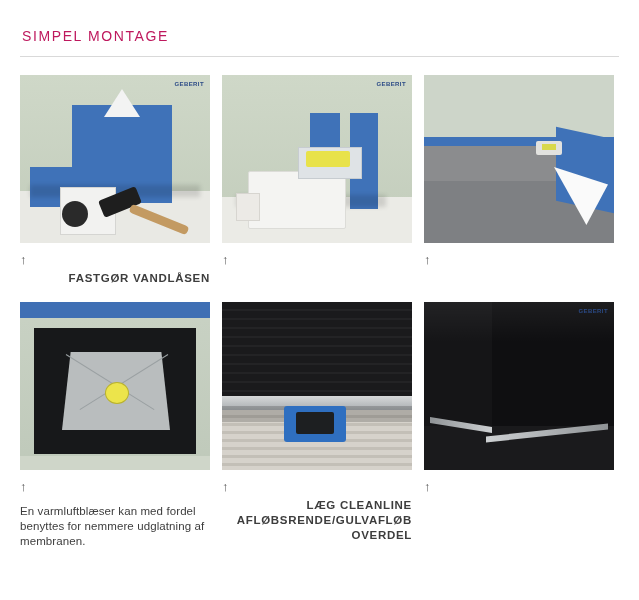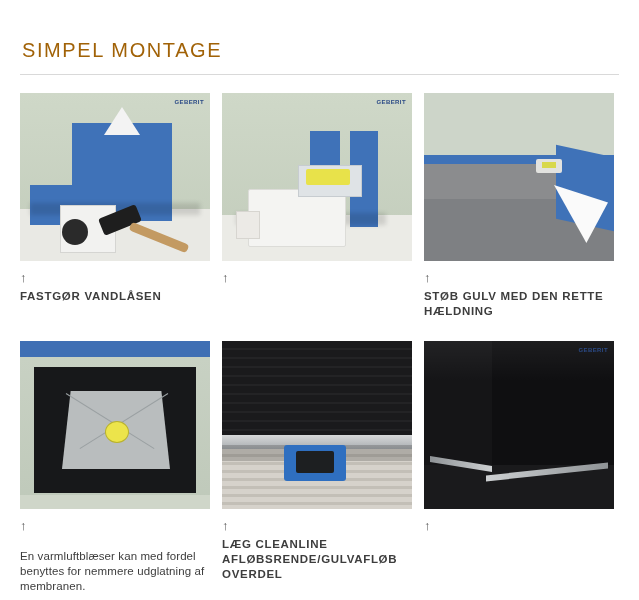--- a/index.html
+++ b/index.html
@@ -13,25 +13,25 @@
     font-family: "Liberation Sans", sans-serif;
     color: #333333;
     overflow: hidden;
   }
   .page {
     width: 639px;
     box-sizing: border-box;
     padding: 18px 20px 0 20px;
   }
   .section-title {
-    font-size: 20px;
+    font-size: 14px;
     letter-spacing: 1.6px;
-    color: #a16207;
+    color: #be185d;
     font-weight: 400;
-    margin: 21px 0 12px 2px;
+    margin: 10px 0 12px 2px;
   }
   .title-rule {
     height: 1px;
     background: #d9d9d9;
     width: 100%;
     margin-bottom: 18px;
   }
   .grid {
     display: flex;
     flex-wrap: wrap;
@@ -56,28 +56,29 @@
     margin-top: 8px;
   }
   .caption {
     font-size: 11.5px;
     font-weight: bold;
     letter-spacing: 0.7px;
     color: #3d3d3d;
     line-height: 15px;
     margin-top: 2px;
     text-transform: uppercase;
+    text-align: right;
   }
   .subcaption {
     font-size: 11.5px;
     font-weight: normal;
     letter-spacing: 0.1px;
     color: #3d3d3d;
     line-height: 15px;
-    margin-top: 14px;
+    margin-top: 8px;
   }
 
   
   .wall-green { position:absolute; inset:0; background:linear-gradient(180deg,#cfd8c8 0%, #c2ccbb 100%); }
   .logo-tag {
     position:absolute; top:6px; right:6px;
     font-size:6px; color:#2b4a86; font-weight:bold; letter-spacing:0.4px;
     background:rgba(255,255,255,0.0);
   }
 
@@ -193,21 +194,20 @@
         <div class="i3-backwall"></div>
         <div class="i3-floor"></div>
         <div class="i3-floor2"></div>
         <div class="i3-blue-strip"></div>
         <div class="i3-blue-strip2"></div>
         <div class="i3-drain"></div>
         <div class="i3-drain-y"></div>
         <div class="i3-paper"></div>
       </div>
       <div class="arrow">↑</div>
-      <div class="caption">STØB GULV MED DEN RETTE HÆLDNING</div>
       <div class="subcaption"></div>
     </div>
 
     <div class="cell">
       <div class="thumb">
         <div class="i4-wall"></div>
         <div class="i4-blue-top"></div>
         <div class="i4-floorline"></div>
         <div class="i4-black"></div>
         <div class="i4-grey"></div>

